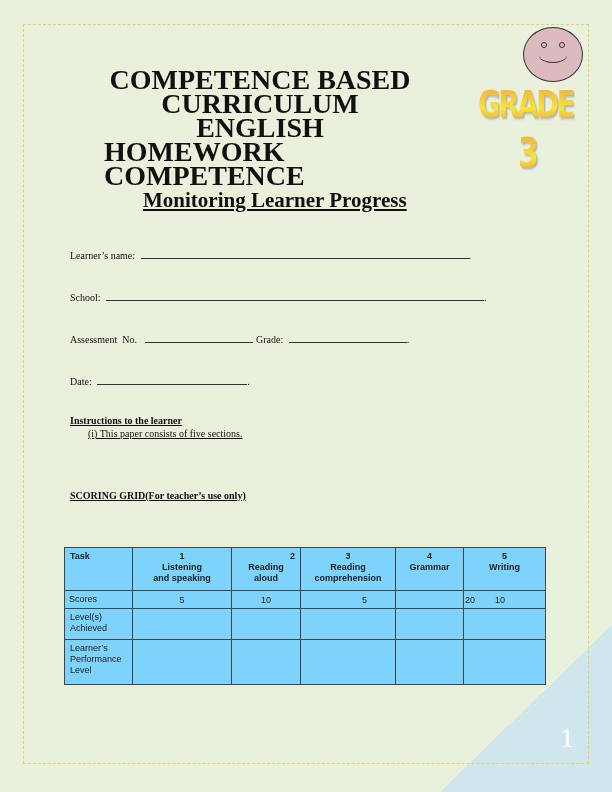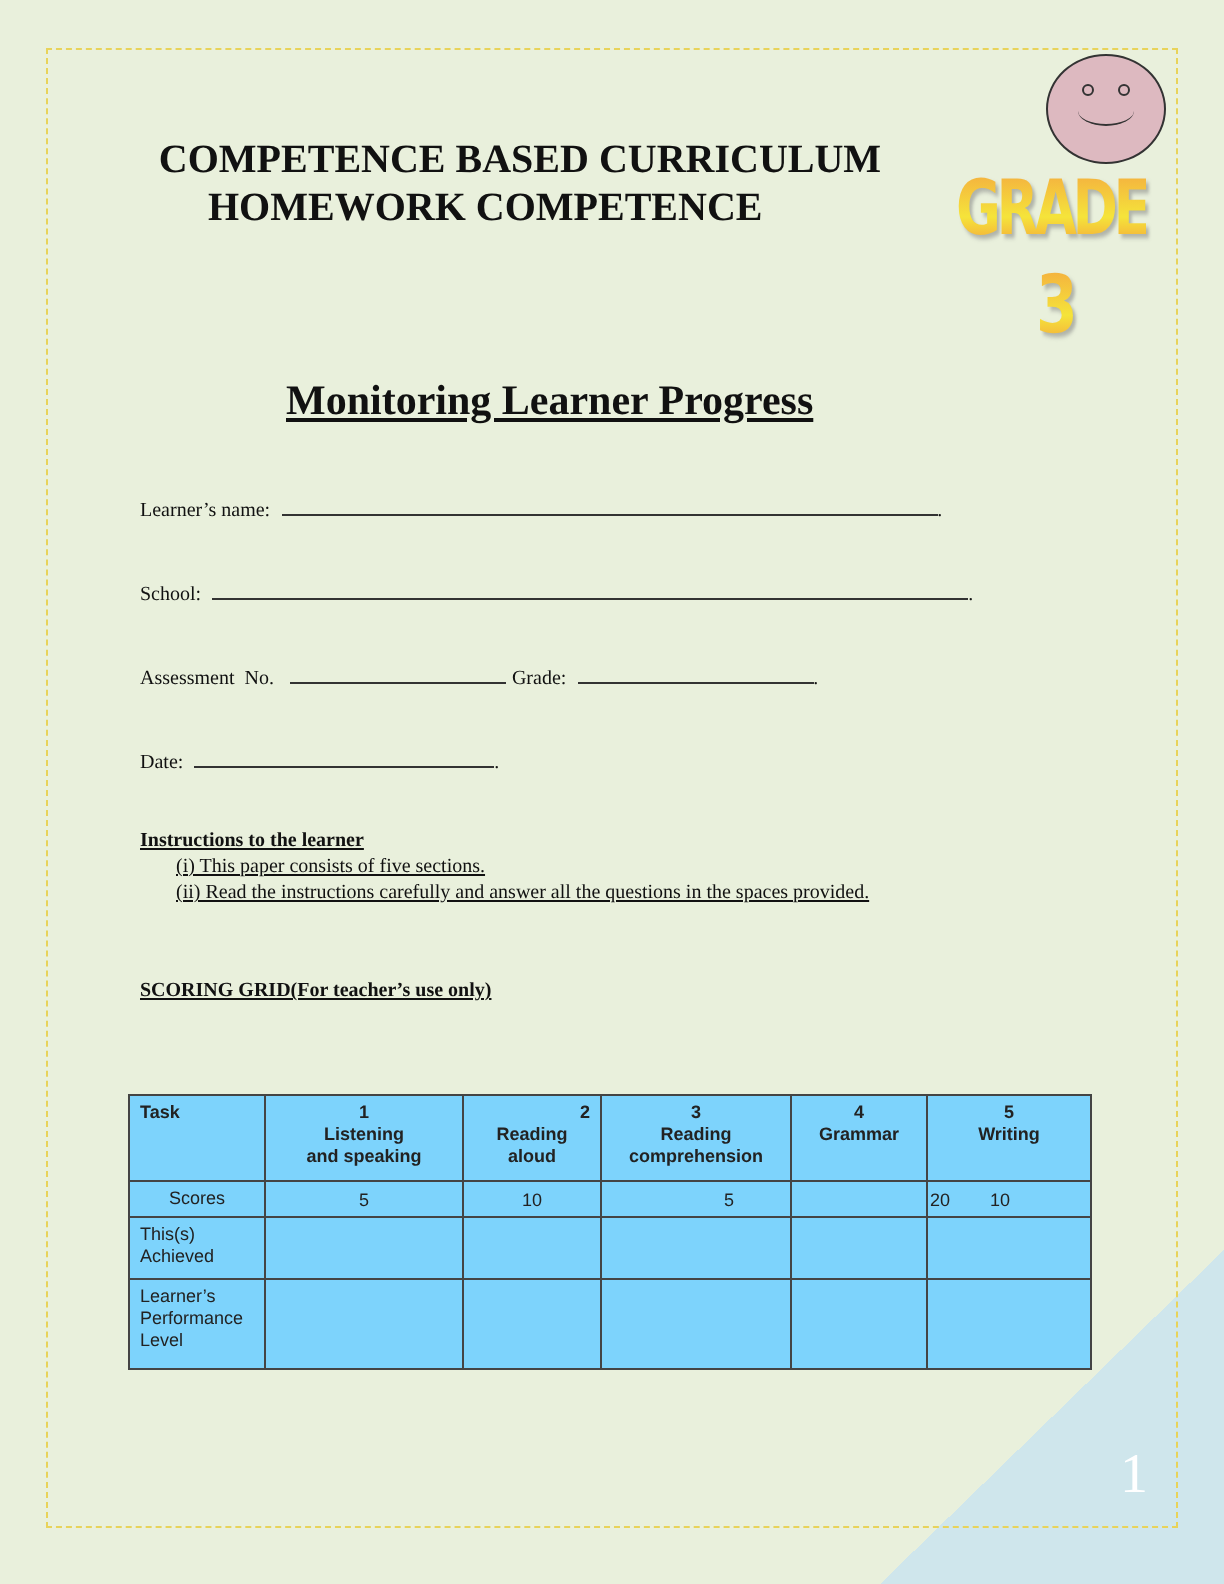--- a/index.html
+++ b/index.html
@@ -1,41 +1,41 @@
 <!DOCTYPE html>
 <html><head>
 <meta charset="utf-8">
 <style>
   html, body { margin:0; padding:0; }
   body { width:612px; height:792px; position:relative; overflow:hidden; background:#e9f0dc; font-family:"Liberation Serif", serif; color:#111; }
   .corner2 { position:absolute; left:440px; top:625px; width:172px; height:167px; background:linear-gradient(to bottom right, transparent 50%, #cfe6ec 50%); }
   .frame { position:absolute; left:23px; top:24px; width:566px; height:740px; border:1.5px dashed #e8d35a; box-sizing:border-box; }
   .pageno { position:absolute; left:560px; top:722px; font-size:28px; color:#ffffff; font-family:"Liberation Serif", serif; }
-  .title { position:absolute; left:70px; top:68px; width:380px; font-weight:bold; font-size:20px; line-height:24px; }
+  .title { position:absolute; left:70px; top:68px; width:380px; font-weight:bold; font-size:28px; line-height:24px; }
   .title .l1 { display:block; text-align:center; }
   .title .l2 { display:block; text-align:center; }
   .title .l3 { display:block; padding-left:34px; }
   .subtitle { position:absolute; left:143px; top:188px; font-weight:bold; font-size:21px;text-decoration:underline; }
   .smiley { position:absolute; left:523px; top:27px; width:60px; height:55px; border-radius:50%; background:#ddb9c0; border:1.5px solid #333; box-sizing:border-box; }
   .smiley .eye { position:absolute; top:14px; width:6px; height:6px; border:1px solid #333; border-radius:50%; box-sizing:border-box; }
   .smiley .mouth { position:absolute; left:15px; top:20px; width:28px; height:14px; border-bottom:1.5px solid #333; border-radius:0 0 50% 50%; }
   .grade { position:absolute; left:478px; top:82px; font-family:"DejaVu Sans", sans-serif; font-weight:bold; font-size:38px; letter-spacing:-3px; transform:scaleX(0.72); transform-origin:left top; background:linear-gradient(to bottom,#f4a640,#f5e43a 60%,#f49a3a); -webkit-background-clip:text; background-clip:text; color:transparent; text-shadow:none; filter:drop-shadow(2px 2px 1px rgba(120,120,120,0.5)); }
   .gradenum { position:absolute; left:518px; top:130px; font-family:"DejaVu Sans", sans-serif; font-weight:bold; font-size:40px; transform:scaleX(0.75); transform-origin:left top; background:linear-gradient(to bottom,#f4a640,#f5e43a 60%,#f49a3a); -webkit-background-clip:text; background-clip:text; color:transparent; filter:drop-shadow(2px 2px 1px rgba(120,120,120,0.5)); }
   .field { position:absolute; font-size:10px; white-space:nowrap;margin-top:16px; }
   .line { display:inline-block; border-bottom:1px solid #333; vertical-align:baseline; height:1px; }
   .instr { position:absolute; left:70px; top:414px; font-size:10px; line-height:13px;text-decoration:underline; }
   .instr .h { font-weight:bold; }
   .instr .item { padding-left:18px; }
   .grid-title { position:absolute; left:70px; top:490px; font-size:10px; font-weight:bold; text-decoration:underline; }
   table.score { position:absolute; left:64px; top:547px; border-collapse:collapse; background:#7dd3fc; font-family:"Liberation Sans", sans-serif; font-size:9px; color:#222; }
   table.score td { border:1px solid #444; vertical-align:top; padding:3px 5px; box-sizing:border-box; }
   table.score tr.head td { height:43px; font-weight:bold; text-align:center; line-height:11px; }
   table.score tr.head td.task { text-align:left; }
   table.score tr.scores td { height:18px; text-align:center; vertical-align:middle; padding:2px 4px; }
-  table.score tr.scores td.lbl { text-align:center;margin-left:28px; }
+  table.score tr.scores td.lbl { text-align:left;margin-left:28px; }
   table.score tr.marks td { height:31px; }
   table.score tr.level td { height:45px; }
   .c0 { width:68px; } .c1 { width:99px; } .c2 { width:69px; } .c3 { width:95px; } .c4 { width:68px; } .c5 { width:82px; }
   .lbl { text-align:left; font-weight:normal; line-height:11px; }
 </style>
 </head>
 <body>
 
 <div class="corner2"></div>
 <div class="frame"></div>
@@ -43,20 +43,21 @@
 <div class="smiley">
   <span class="eye" style="left:17px"></span>
   <span class="eye" style="left:35px"></span>
   <span class="mouth"></span>
 </div>
 <div class="grade">GRADE</div>
 <div class="gradenum">3</div>
 
 <div class="title">
   <span class="l1">COMPETENCE BASED CURRICULUM</span>
+  <span class="l2">ENGLISH</span>
   <span class="l3">HOMEWORK COMPETENCE</span>
 </div>
 <div class="subtitle">Monitoring Learner Progress</div>
 
 <div class="field" style="left:70px; top:234px;">
   <span>Learner’s name:</span>
   <span class="line" style="width:328px; margin-left:3px;"></span><span>.</span>
 </div>
 <div class="field" style="left:70px; top:276px;">
   <span>School:</span>
@@ -69,21 +70,20 @@
   <span class="line" style="width:118px; margin-left:3px;"></span><span>.</span>
 </div>
 <div class="field" style="left:70px; top:360px;">
   <span>Date:</span>
   <span class="line" style="width:150px; margin-left:3px;"></span><span>.</span>
 </div>
 
 <div class="instr">
   <div class="h">Instructions to the learner</div>
   <div class="item">(i) This paper consists of five sections.</div>
-  <div class="item">(ii) Read the instructions carefully and answer all the questions in the spaces provided.</div>
 </div>
 
 <div class="grid-title">SCORING GRID(For teacher’s use only)</div>
 
 <table class="score">
   <tbody>
       <tr class="head">
     <td class="c0 task">Task</td>
     <td class="c1">
           <div>1</div>
@@ -112,21 +112,21 @@
   <tr class="scores">
     <td class="lbl">Scores</td>
     <td>5</td>
     <td>10</td>
     <td style="text-align:right; padding-right:28px">5</td>
     <td></td>
     <td style="text-align:left; padding-left:1px; white-space:pre">20        10</td>
   </tr>
   <tr class="marks">
     <td class="lbl">
-          <div>This(s)</div>
+          <div>Level(s)</div>
           <div>Achieved</div>
         </td>
     <td></td>
     <td></td>
     <td></td>
     <td></td>
     <td></td>
   </tr>
   <tr class="level">
     <td class="lbl">

